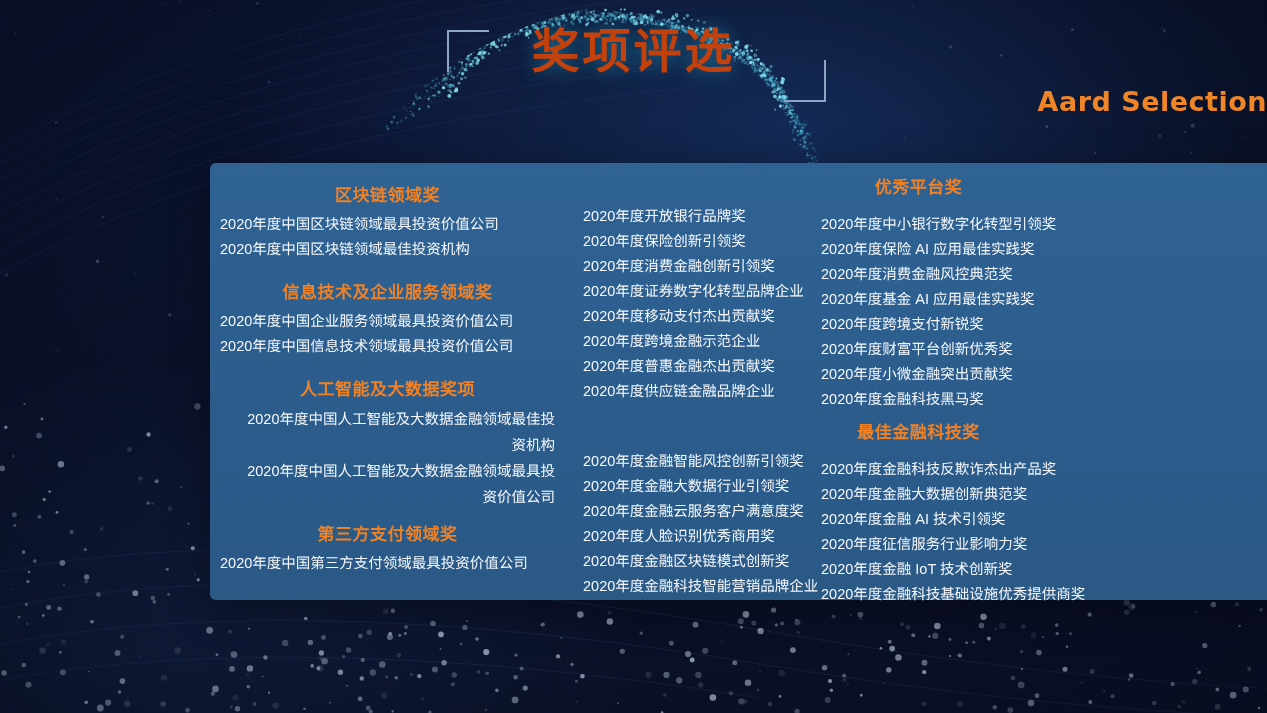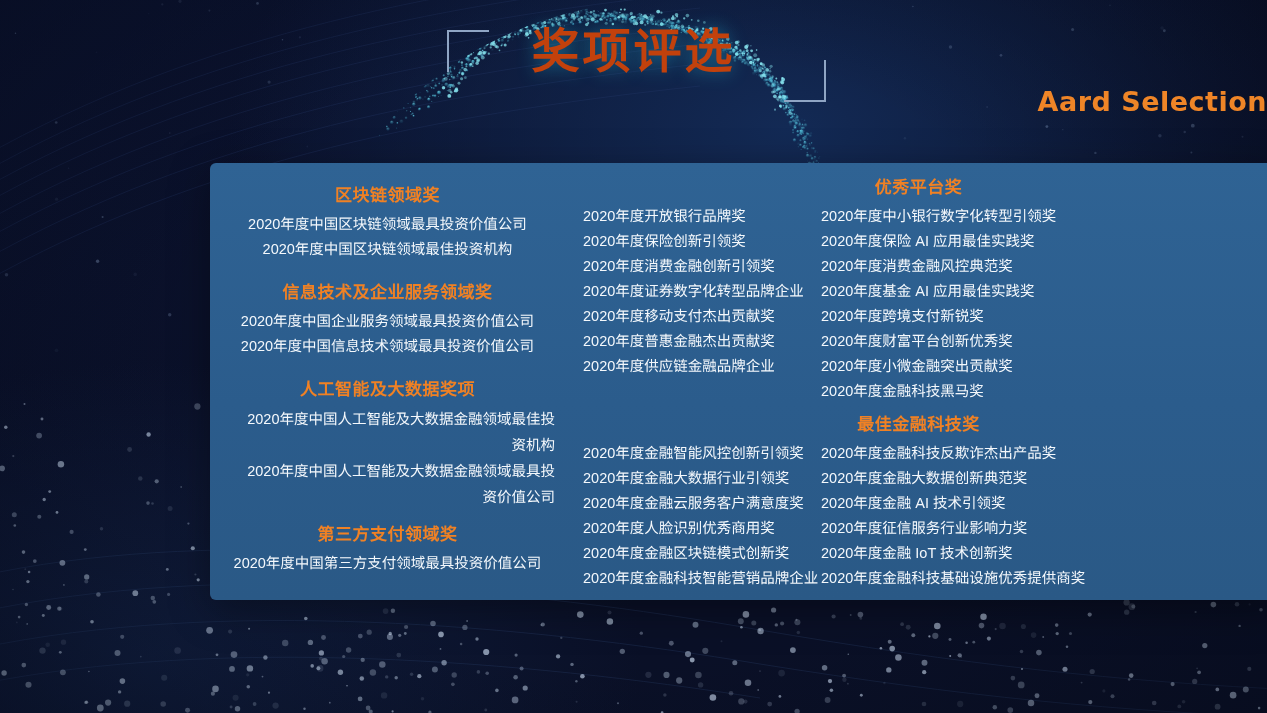--- a/index.html
+++ b/index.html
@@ -73,29 +73,29 @@
     color:#f08124;font-weight:bold;text-align:center;
     letter-spacing:.5px;
   }
   .col-left .grp-h{font-size:17px;margin:0 0 6px 0;}
   .col-right .grp-h{font-size:17px;margin:0 0 6px 0;}
 
   .item{
     color:#f4f8fc;font-size:14.5px;line-height:25px;
     white-space:nowrap;
   }
-  .col-left .item{text-align:center;}
+  .col-left .item{}
   .col-left .item.wrap{
     white-space:normal;text-align:right;padding-left:18px;
     line-height:26px;
   }
 
   .two-col{display:flex;justify-content:center;}
   .two-col .cc{flex:0 0 238px;}
-  .two-col .cc.b{flex:1 1 auto;}
+  .two-col .cc.b{flex:1 1 auto;margin-top:8px;}
   .two-col .item{text-align:left;}
 
   .sp-a{height:16px;}
   .sp-c{height:10px;}
   .sp-d{height:6px;}
 
   .indentpad{padding-left:14px;}
 </style>
 </head>
 <body>
@@ -2396,20 +2396,21 @@
 
       <div class="grp">
         <div class="grp-h">优秀平台奖</div>
         <div class="two-col">
           <div class="cc a indentpad">
             <div class="item">2020年度开放银行品牌奖</div>
             <div class="item">2020年度保险创新引领奖</div>
             <div class="item">2020年度消费金融创新引领奖</div>
             <div class="item">2020年度证券数字化转型品牌企业</div>
             <div class="item">2020年度移动支付杰出贡献奖</div>
+            <div class="item">2020年度跨境金融示范企业</div>
             <div class="item">2020年度普惠金融杰出贡献奖</div>
             <div class="item">2020年度供应链金融品牌企业</div>
           </div>
           <div class="cc b">
             <div class="item">2020年度中小银行数字化转型引领奖</div>
             <div class="item">2020年度保险 AI 应用最佳实践奖</div>
             <div class="item">2020年度消费金融风控典范奖</div>
             <div class="item">2020年度基金 AI 应用最佳实践奖</div>
             <div class="item">2020年度跨境支付新锐奖</div>
             <div class="item">2020年度财富平台创新优秀奖</div>

